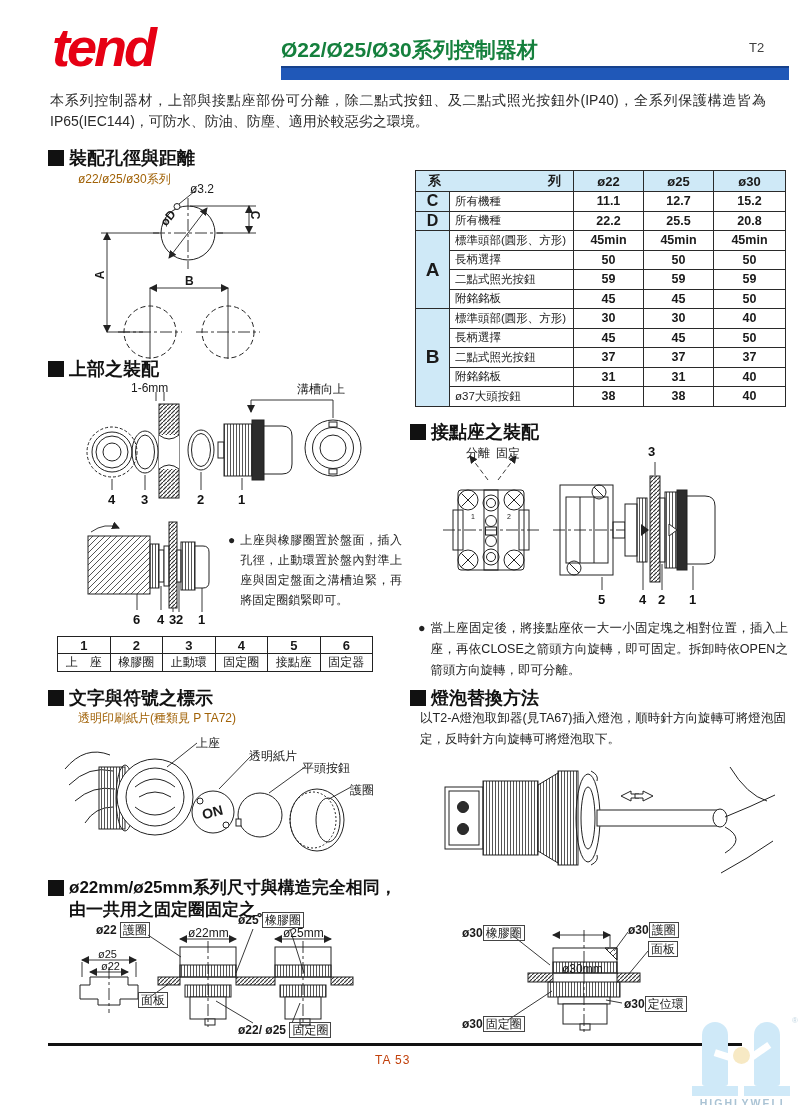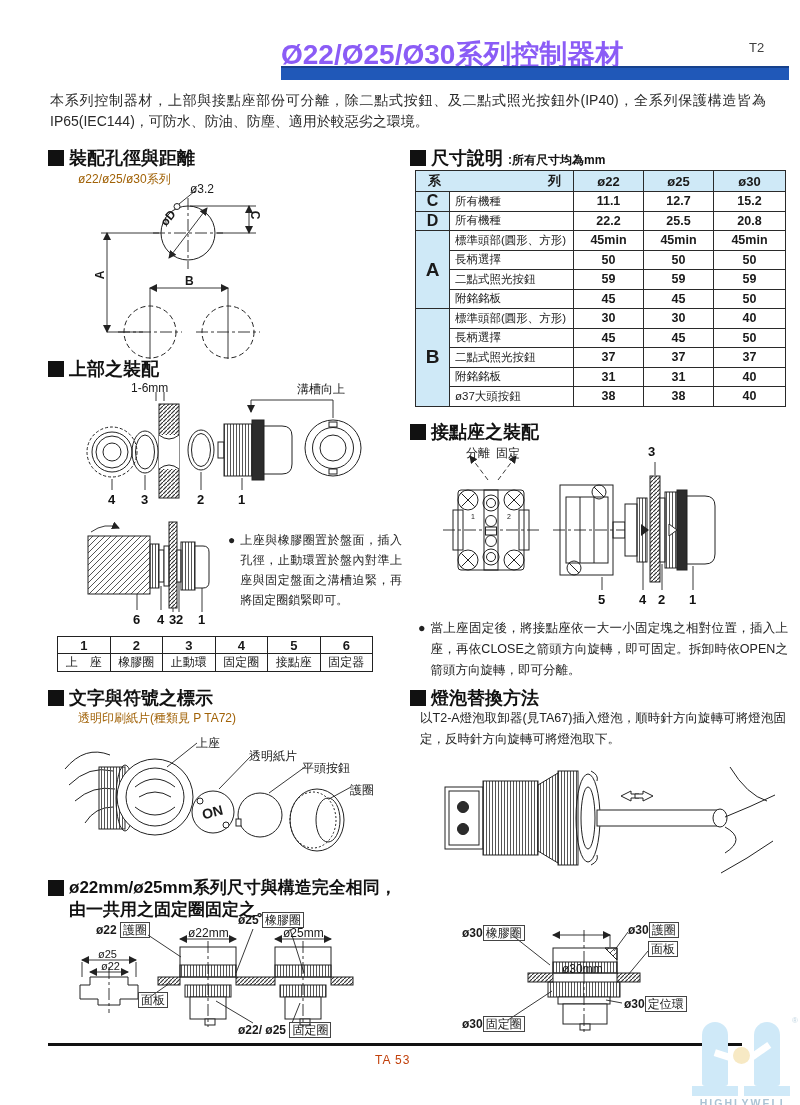--- a/index.html
+++ b/index.html
@@ -1,20 +1,20 @@
 <!DOCTYPE html>
 <html><head>
 <meta charset="utf-8">
 <style>
   html,body{margin:0;padding:0;background:#fff}
   .page{position:relative;width:800px;height:1105px;background:#fff;overflow:hidden;
         font-family:"Liberation Sans",sans-serif;color:#1a1a1a}
   .logo{position:absolute;font-size:54px;font-weight:bold;font-style:italic;color:#e60014;
         letter-spacing:-3px;line-height:1}
-  .doc-title{position:absolute;font-size:28px;font-weight:bold;color:#8b5cf6;white-space:nowrap}
+  .doc-title{position:absolute;font-size:21px;font-weight:bold;color:#15803d;white-space:nowrap}
   .page-tag{position:absolute;font-size:13px;color:#404040}
   .blue-bar{position:absolute;background:#2058b8;border-top:2px solid #16418c}
   .intro{position:absolute;font-size:14px;line-height:21px;color:#2a2a2a;text-align:justify}
   .sec{position:absolute;display:flex;align-items:center;gap:5px;font-weight:bold;font-size:18px;color:#111;white-space:nowrap}
   .sec .sq{width:16px;height:16px;background:#111;flex:none}
   .sec .mini{font-size:12px;font-weight:bold;align-self:flex-end;padding-bottom:1px}
   .sub{position:absolute;font-size:12px;color:#a16207;white-space:nowrap}
   .lbl{position:absolute;font-size:12px;color:#1a1a1a;white-space:nowrap}
   .lbl .pre{font-weight:bold}
   .bx{border:1px solid #444;padding:0 2px}
@@ -78,20 +78,21 @@
       </pattern>
       <pattern id="vlines" width="3" height="3" patternUnits="userSpaceOnUse">
         <path d="M1.5,0 L1.5,3" stroke="#555" stroke-width="1"></path>
       </pattern>
       <marker id="ah" markerWidth="8" markerHeight="8" refX="7" refY="4" orient="auto-start-reverse" markerUnits="userSpaceOnUse">
         <path d="M0,0L8,4L0,8z" fill="#222"></path>
       </marker>
     </defs>
   </svg>
 
+  <div class="logo" style="left:52px;top:20px">tend</div>
   <div class="doc-title" style="left:281px;top:36px">Ø22/Ø25/Ø30系列控制器材</div>
   <div class="page-tag" style="left:749px;top:40px">T2</div>
   <div class="blue-bar" style="left:281px;top:66px;width:508px;height:12px"></div>
   <div class="intro" style="left:50px;top:90px;width:716px">本系列控制器材，上部與接點座部份可分離，除二點式按鈕、及二點式照光按鈕外(IP40)，全系列保護構造皆為IP65(IEC144)，可防水、防油、防塵、適用於較惡劣之環境。</div>
 
   <div class="sec" style="left:48px;top:146px">
     <span class="sq"></span>
     <span>裝配孔徑與距離</span>
   </div>
   <div class="sub" style="left:78px;top:171px">ø22/ø25/ø30系列</div>
@@ -124,25 +125,20 @@
       <line class="dim" x1="173" y1="105" x2="173" y2="176"></line>
       <line class="dim" x1="95" y1="105" x2="173" y2="105" marker-start="url(#ah)" marker-end="url(#ah)"></line>
     </g>
   </svg>
   <span class="lbl" style="left:190px;top:182px">ø3.2</span>
   <span class="lbl rotD" style="left:160px;top:211px;font-weight:bold">øD</span>
   <span class="lbl rot90" style="left:251px;top:208px;font-weight:bold">C</span>
   <span class="lbl rotm90" style="left:96px;top:268px;font-weight:bold">A</span>
   <span class="lbl" style="left:185px;top:274px;font-weight:bold">B</span>
 
-  <div class="sec" style="left:410px;top:146px">
-    <span class="sq"></span>
-    <span>尺寸說明</span>
-    <span class="mini">:所有尺寸均為mm</span>
-  </div>
 
   <table class="dims" style="left:415px;top:170px;width:370px">
     <colgroup>
         <col style="width:34px">
         <col style="width:124px">
         <col style="width:70px">
         <col style="width:70px">
         <col style="width:72px">
       </colgroup>
     <tbody>

